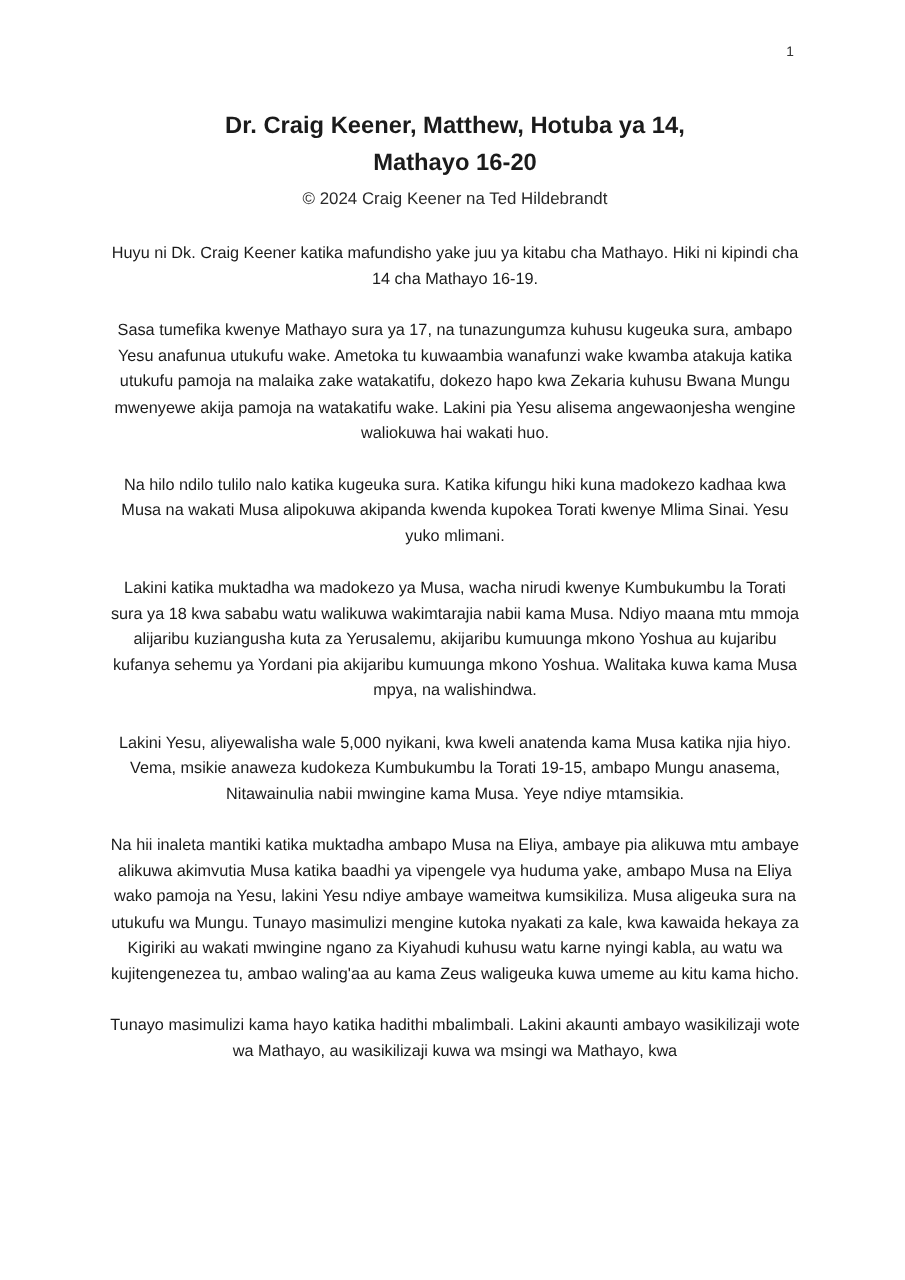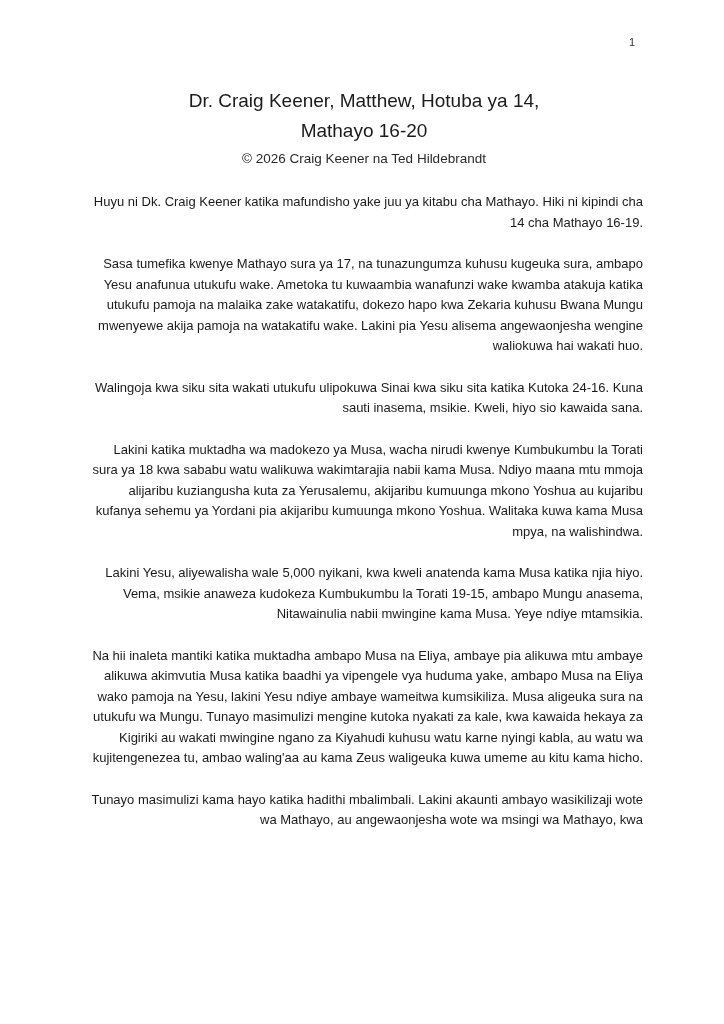--- a/index.html
+++ b/index.html
@@ -29,64 +29,64 @@
     color: #333333;
   }
   .content {
     position: absolute;
     top: 86px;
     left: 85px;
     width: 558px;
   }
   .doc-title {
     text-align: center;
-    font-weight: normal;
+    font-weight: bold;
     font-size: 19px;
     line-height: 30px;
     color: #1b1b1b;
     margin: 0;
   }
   .byline {
     text-align: center;
     font-size: 13.5px;
     line-height: 21px;
     color: #2a2a2a;
     margin: 2px 0 0 0;
   }
   .body-text {
     margin-top: 23px;
   }
   .body-text p {
     font-size: 13px;
     line-height: 20.5px;
     margin: 0 0 21px 0;
-    text-align: right;
+    text-align: center;
     color: #1b1b1b;
   }
 </style>
 </head>
 <body>
 
 <div class="page">
 
   <div class="page-number">1</div>
 
   <div class="content">
 
     <h1 class="doc-title">
       <span>Dr. Craig Keener, Matthew, Hotuba ya 14,</span><br>
       <span>Mathayo 16-20</span>
     </h1>
 
-    <div class="byline">© 2026 Craig Keener na Ted Hildebrandt</div>
+    <div class="byline">© 2024 Craig Keener na Ted Hildebrandt</div>
 
     <div class="body-text">
       <p>Huyu ni Dk. Craig Keener katika mafundisho yake juu ya kitabu cha Mathayo. Hiki ni kipindi cha 14 cha Mathayo 16-19.</p>
       <p>Sasa tumefika kwenye Mathayo sura ya 17, na tunazungumza kuhusu kugeuka sura, ambapo Yesu anafunua utukufu wake. Ametoka tu kuwaambia wanafunzi wake kwamba atakuja katika utukufu pamoja na malaika zake watakatifu, dokezo hapo kwa Zekaria kuhusu Bwana Mungu mwenyewe akija pamoja na watakatifu wake. Lakini pia Yesu alisema angewaonjesha wengine waliokuwa hai wakati huo.</p>
-      <p>Walingoja kwa siku sita wakati utukufu ulipokuwa Sinai kwa siku sita katika Kutoka 24-16. Kuna sauti inasema, msikie. Kweli, hiyo sio kawaida sana.</p>
+      <p>Na hilo ndilo tulilo nalo katika kugeuka sura. Katika kifungu hiki kuna madokezo kadhaa kwa Musa na wakati Musa alipokuwa akipanda kwenda kupokea Torati kwenye Mlima Sinai. Yesu yuko mlimani.</p>
       <p>Lakini katika muktadha wa madokezo ya Musa, wacha nirudi kwenye Kumbukumbu la Torati sura ya 18 kwa sababu watu walikuwa wakimtarajia nabii kama Musa. Ndiyo maana mtu mmoja alijaribu kuziangusha kuta za Yerusalemu, akijaribu kumuunga mkono Yoshua au kujaribu kufanya sehemu ya Yordani pia akijaribu kumuunga mkono Yoshua. Walitaka kuwa kama Musa mpya, na walishindwa.</p>
       <p>Lakini Yesu, aliyewalisha wale 5,000 nyikani, kwa kweli anatenda kama Musa katika njia hiyo. Vema, msikie anaweza kudokeza Kumbukumbu la Torati 19-15, ambapo Mungu anasema, Nitawainulia nabii mwingine kama Musa. Yeye ndiye mtamsikia.</p>
       <p>Na hii inaleta mantiki katika muktadha ambapo Musa na Eliya, ambaye pia alikuwa mtu ambaye alikuwa akimvutia Musa katika baadhi ya vipengele vya huduma yake, ambapo Musa na Eliya wako pamoja na Yesu, lakini Yesu ndiye ambaye wameitwa kumsikiliza. Musa aligeuka sura na utukufu wa Mungu. Tunayo masimulizi mengine kutoka nyakati za kale, kwa kawaida hekaya za Kigiriki au wakati mwingine ngano za Kiyahudi kuhusu watu karne nyingi kabla, au watu wa kujitengenezea tu, ambao waling'aa au kama Zeus waligeuka kuwa umeme au kitu kama hicho.</p>
-      <p>Tunayo masimulizi kama hayo katika hadithi mbalimbali. Lakini akaunti ambayo wasikilizaji wote wa Mathayo, au angewaonjesha wote wa msingi wa Mathayo, kwa</p>
+      <p>Tunayo masimulizi kama hayo katika hadithi mbalimbali. Lakini akaunti ambayo wasikilizaji wote wa Mathayo, au wasikilizaji kuwa wa msingi wa Mathayo, kwa</p>
     </div>
 
   </div>
 </div>
 
 </body></html>

